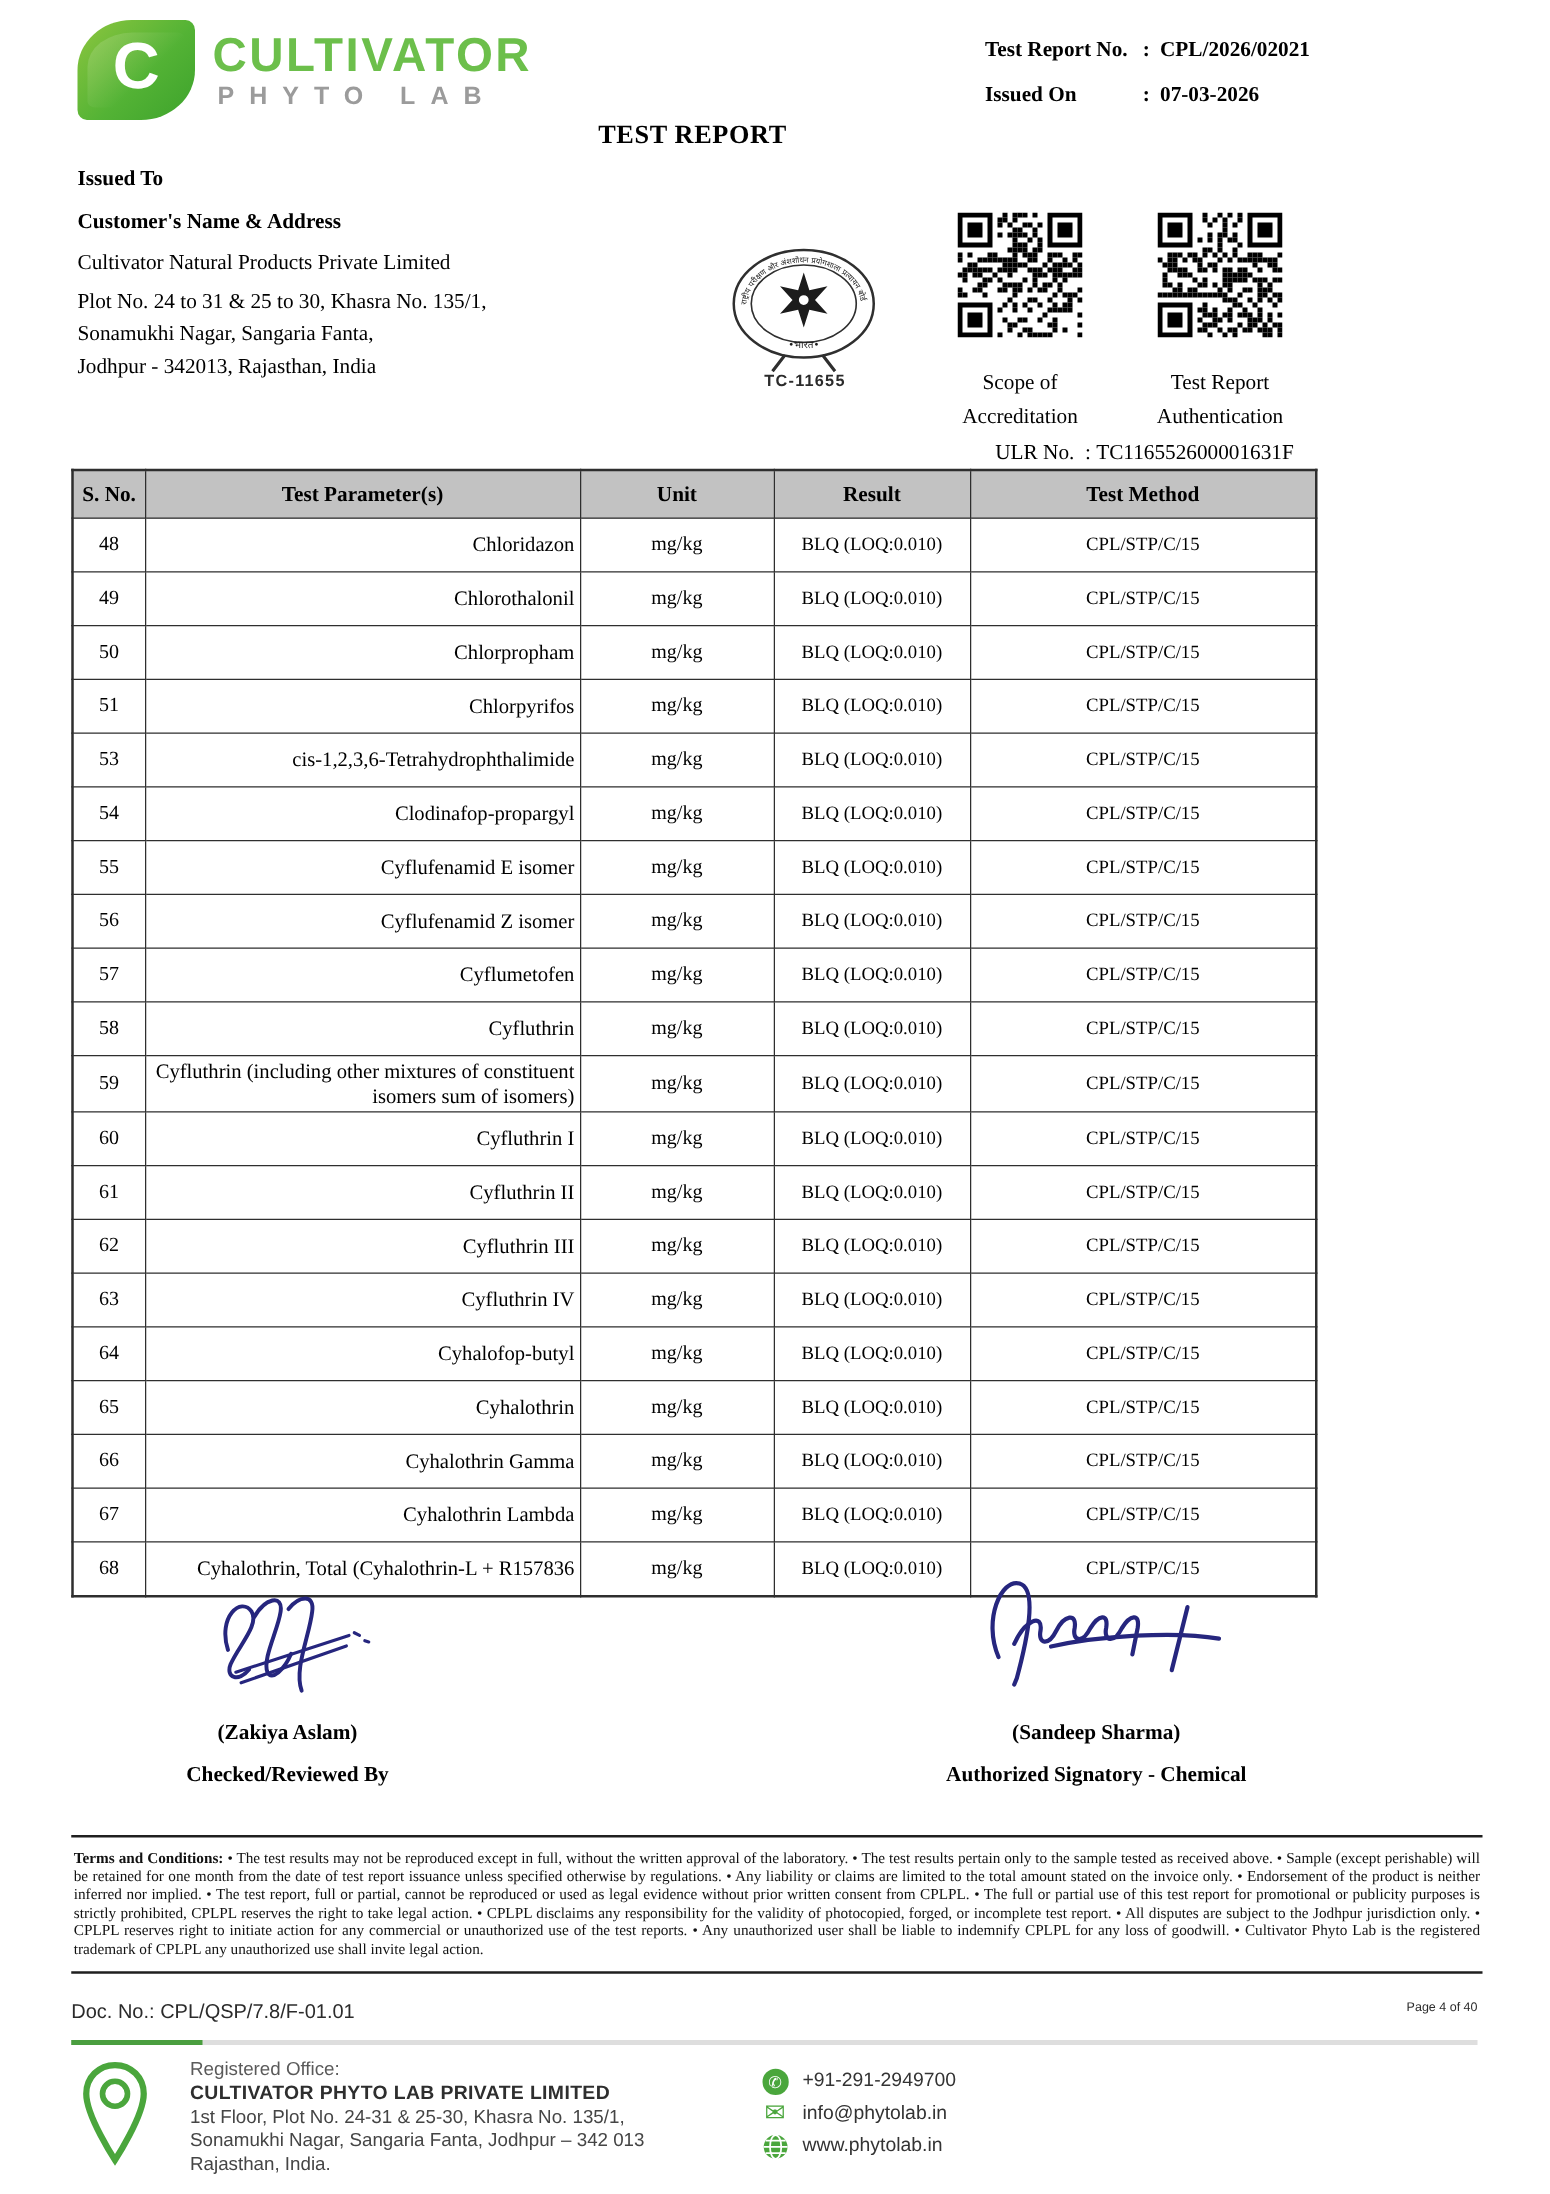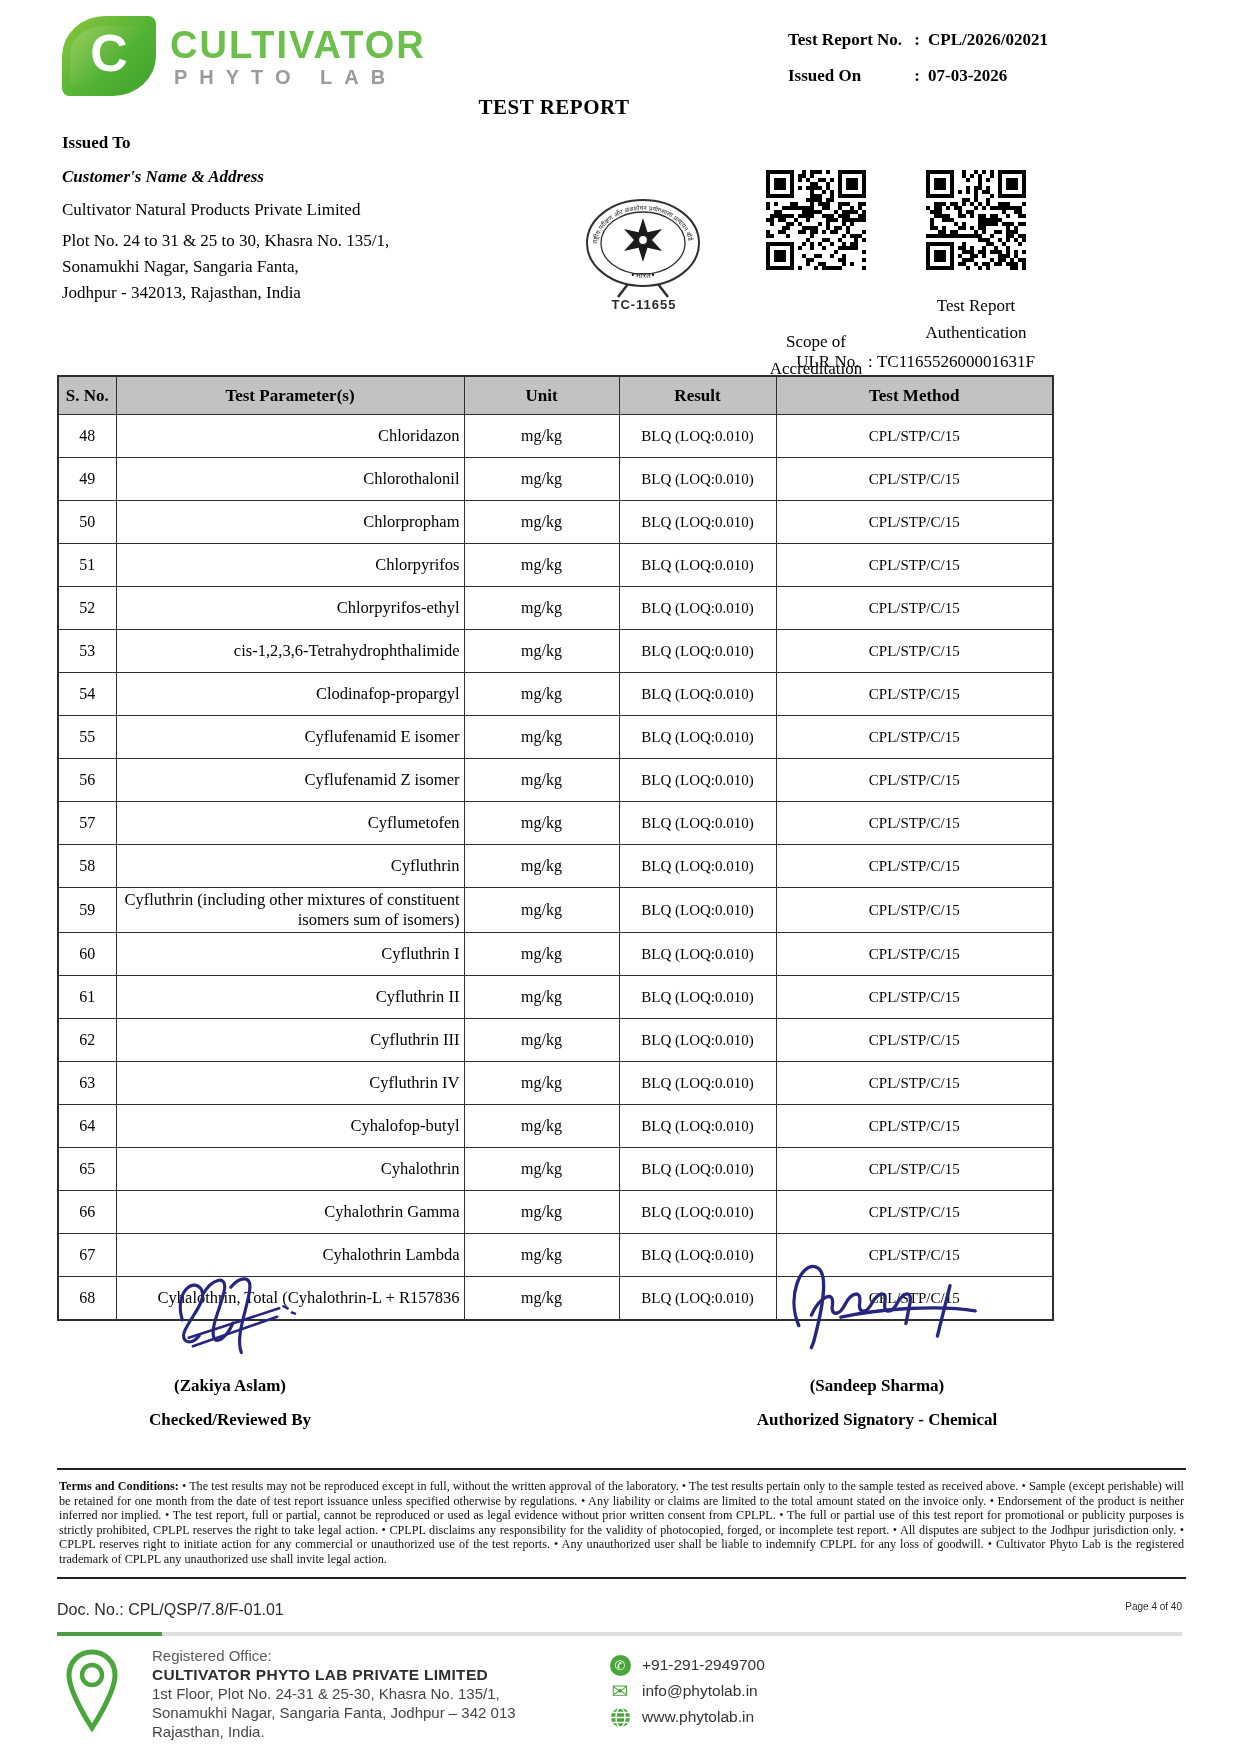--- a/index.html
+++ b/index.html
@@ -102,21 +102,21 @@
     <div class="meta-row">
       <span class="meta-label">Issued On</span>
       <span class="meta-sep">:</span>
       <span>07-03-2026</span>
     </div>
   </div>
 
   <div class="doc-title">TEST REPORT</div>
 
   <div class="cust bold" style="top:133px;">Issued To</div>
-  <div class="cust bold" style="top:167px;font-style:italic;">Customer's Name &amp; Address</div>
+  <div class="cust bold" style="top:167px;">Customer's Name &amp; Address</div>
   <div class="cust" style="top:200px;">Cultivator Natural Products Private Limited</div>
   <div class="cust" style="top:231px;">Plot No. 24 to 31 &amp; 25 to 30, Khasra No. 135/1,</div>
   <div class="cust" style="top:257px;">Sonamukhi Nagar, Sangaria Fanta,</div>
   <div class="cust" style="top:283px;text-align:right;">Jodhpur - 342013, Rajasthan, India</div>
 
   <svg class="abs" style="left:580px;top:198px;" width="128" height="100" viewBox="0 0 128 100">
     <ellipse cx="63" cy="45" rx="56" ry="43" fill="#fff" stroke="#2f2f2f" stroke-width="2"></ellipse>
     <ellipse cx="63" cy="45" rx="42" ry="31" fill="#fff" stroke="#2f2f2f" stroke-width="1.3"></ellipse>
     <path id="ringPath" d="M17,48 A46,36 0 0 1 109,48" fill="none"></path>
     <text font-family="DejaVu Sans, sans-serif" font-size="6.2" fill="#222">
@@ -544,21 +544,21 @@
       <rect x="4" y="4" width="20" height="20" fill="#fff"></rect>
       <rect x="8" y="8" width="12" height="12" fill="#000"></rect>
       <rect x="72" y="0" width="28" height="28" fill="#000"></rect>
       <rect x="76" y="4" width="20" height="20" fill="#fff"></rect>
       <rect x="80" y="8" width="12" height="12" fill="#000"></rect>
       <rect x="0" y="72" width="28" height="28" fill="#000"></rect>
       <rect x="4" y="76" width="20" height="20" fill="#fff"></rect>
       <rect x="8" y="80" width="12" height="12" fill="#000"></rect>
     </svg>
 
-  <div class="qr-label" style="left:736px;top:292px;margin-top:36px;">
+  <div class="qr-label" style="left:736px;top:292px;">
     <div>Scope of</div>
     <div>Accreditation</div>
   </div>
   <div class="qr-label" style="left:896px;top:292px;">
     <div>Test Report</div>
     <div>Authentication</div>
   </div>
 
   <div class="ulr">
     <span>ULR No.</span>&nbsp;&nbsp;<span>:</span>&nbsp;<span>TC116552600001631F</span>
@@ -607,27 +607,20 @@
     </tr>
 
     <tr>
       <td class="c-no">51</td>
       <td class="c-param">Chlorpyrifos</td>
       <td class="c-unit">mg/kg</td>
       <td class="c-result">BLQ (LOQ:0.010)</td>
       <td class="c-method">CPL/STP/C/15</td>
     </tr>
 
-    <tr>
-      <td class="c-no">52</td>
-      <td class="c-param">Chlorpyrifos-ethyl</td>
-      <td class="c-unit">mg/kg</td>
-      <td class="c-result">BLQ (LOQ:0.010)</td>
-      <td class="c-method">CPL/STP/C/15</td>
-    </tr>
 
     <tr>
       <td class="c-no">53</td>
       <td class="c-param">cis-1,2,3,6-Tetrahydrophthalimide</td>
       <td class="c-unit">mg/kg</td>
       <td class="c-result">BLQ (LOQ:0.010)</td>
       <td class="c-method">CPL/STP/C/15</td>
     </tr>
 
     <tr>

